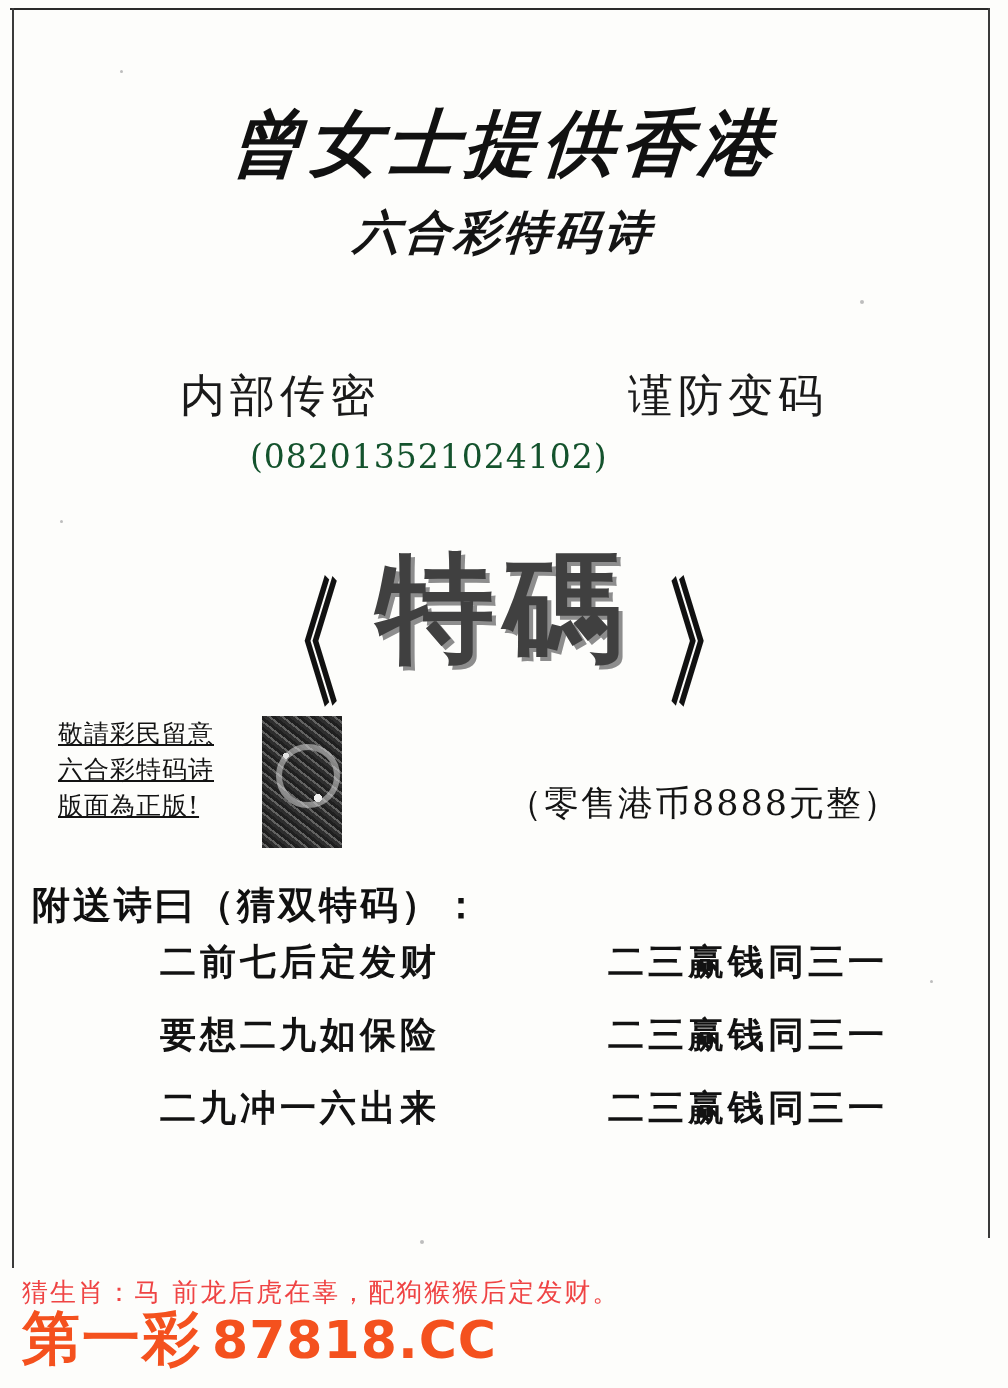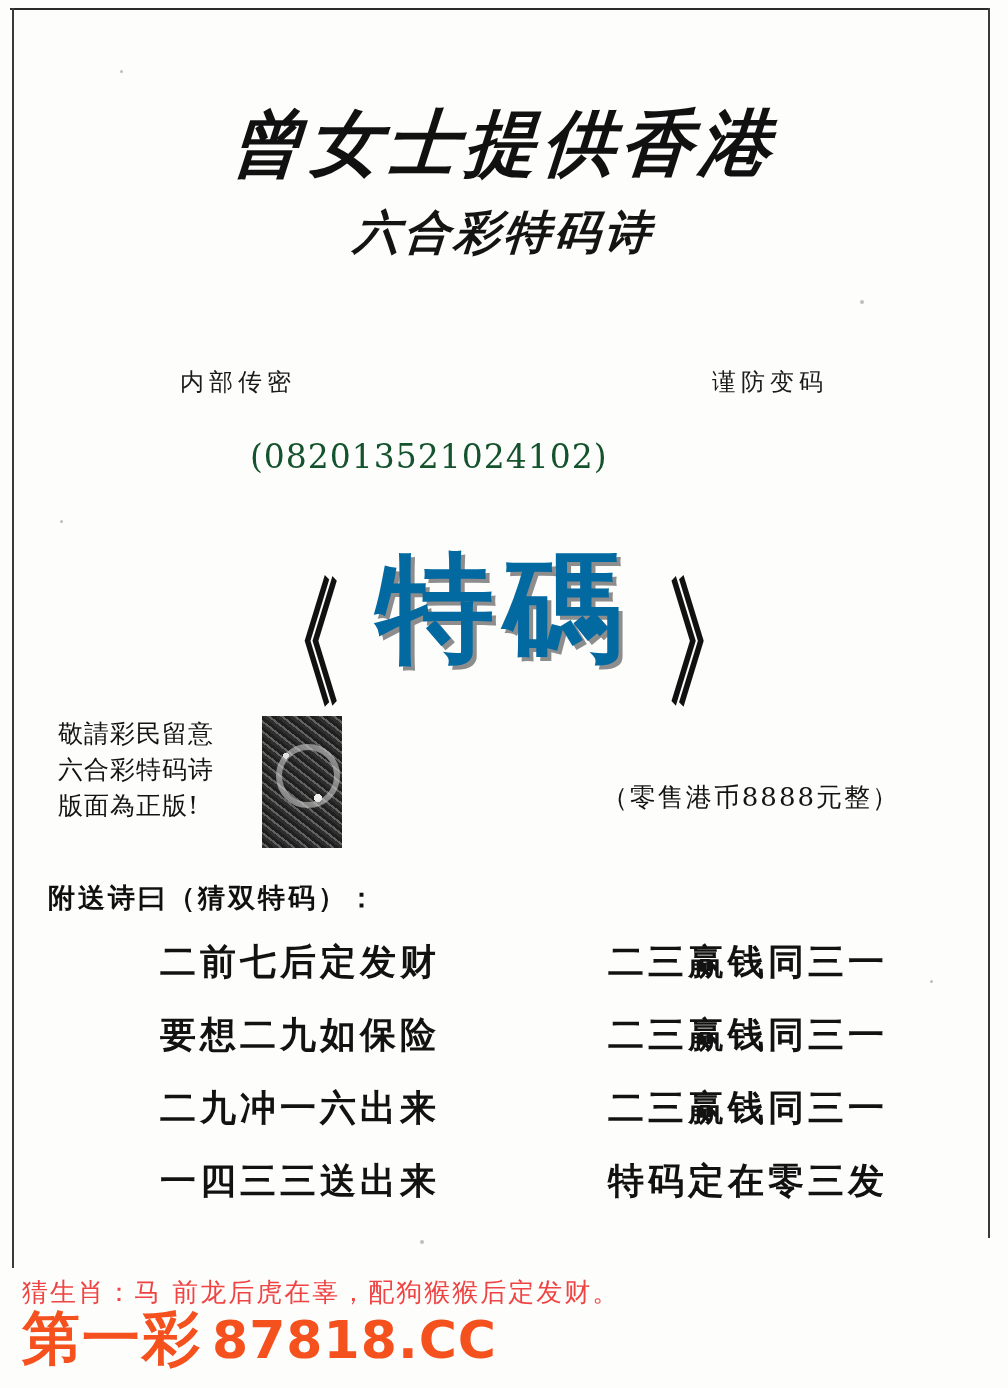--- a/index.html
+++ b/index.html
@@ -71,21 +71,21 @@
     transform: skewX(-4deg);
   }
 
   .notice-row {
     position: absolute;
     top: 366px;
     left: 180px;
     right: 180px;
     display: flex;
     justify-content: space-between;
-    font-size: 24px;
+    font-size: 45px;
     letter-spacing: 5px;
     color: #1a1a1a;
     align-items: center;
   }
   .serial {
     position: absolute;
     top: 437px;
     left: 250px;
     font-size: 33px;
     letter-spacing: 1px;
@@ -97,21 +97,21 @@
     position: absolute;
     top: 530px;
     left: 0; right: 0;
     text-align: center;
   }
   .bigword {
     display: inline-block;
     font-size: 118px;
     font-weight: bold;
     letter-spacing: 10px;
-    color: #0369a1;
+    color: #404040;
     text-shadow: 4px 4px 0 #8d8d8d;
     font-family: "DejaVu Serif", serif;
   }
   .paren {
     display: inline-block;
     font-size: 140px;
     color: #111;
     vertical-align: middle;
     font-weight: bold;
     transform: scaleX(0.55);
@@ -120,20 +120,21 @@
   .left-note {
     position: absolute;
     top: 716px;
     left: 58px;
     width: 200px;
     font-size: 25px;
     line-height: 36px;
     letter-spacing: 1px;
     color: #131313;
     font-family: "DejaVu Serif", serif;
+    text-decoration: underline;
   }
   .stamp {
     position: absolute;
     top: 716px;
     left: 262px;
     width: 80px;
     height: 132px;
     background:
       radial-gradient(circle at 30% 30%, #e8e8e8 0 3px, transparent 3px),
       radial-gradient(circle at 70% 62%, #efefef 0 4px, transparent 4px),
@@ -148,30 +149,30 @@
     width: 52px; height: 52px;
     border: 6px solid #d8d8d8;
     border-radius: 50%;
     opacity: .55;
   }
 
   .price {
     position: absolute;
     top: 780px;
     right: 108px;
-    font-size: 26px;
+    font-size: 35px;
     letter-spacing: 2px;
     color: #141414;
   }
 
   .poem-head {
     position: absolute;
     top: 880px;
-    left: 48px;
-    font-size: 27px;
+    left: 32px;
+    font-size: 38px;
     font-weight: bold;
     letter-spacing: 3px;
     color: #101010;
   }
 
   .poem-grid {
     position: absolute;
     top: 938px;
     left: 120px;
     right: 120px;
@@ -276,24 +277,20 @@
       <span class="poem-cell right">二三赢钱同三一</span>
     </div>
     <div class="poem-line">
       <span class="poem-cell">要想二九如保险</span>
       <span class="poem-cell right">二三赢钱同三一</span>
     </div>
     <div class="poem-line">
       <span class="poem-cell">二九冲一六出来</span>
       <span class="poem-cell right">二三赢钱同三一</span>
     </div>
-    <div class="poem-line">
-      <span class="poem-cell">一四三三送出来</span>
-      <span class="poem-cell right">特码定在零三发</span>
-    </div>
   </div>
 
   <div class="zodiac">猜生肖：马 前龙后虎在辜，配狗猴猴后定发财。</div>
 
   <div class="footer">
     <span class="footer-brand">第一彩</span>
     <span class="footer-url">87818.CC</span>
   </div>
 
 </div>

